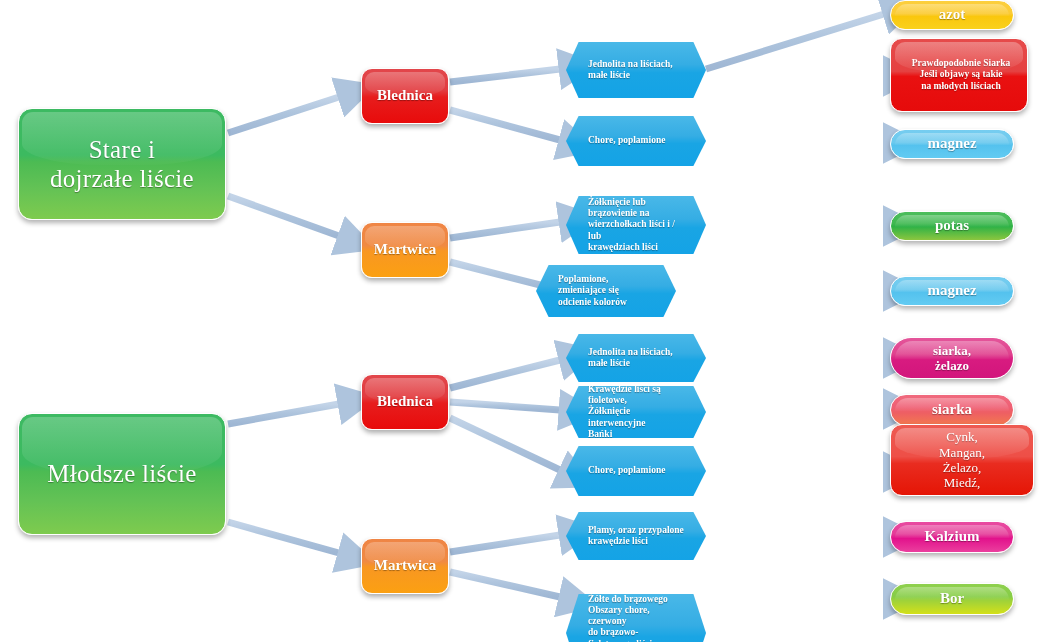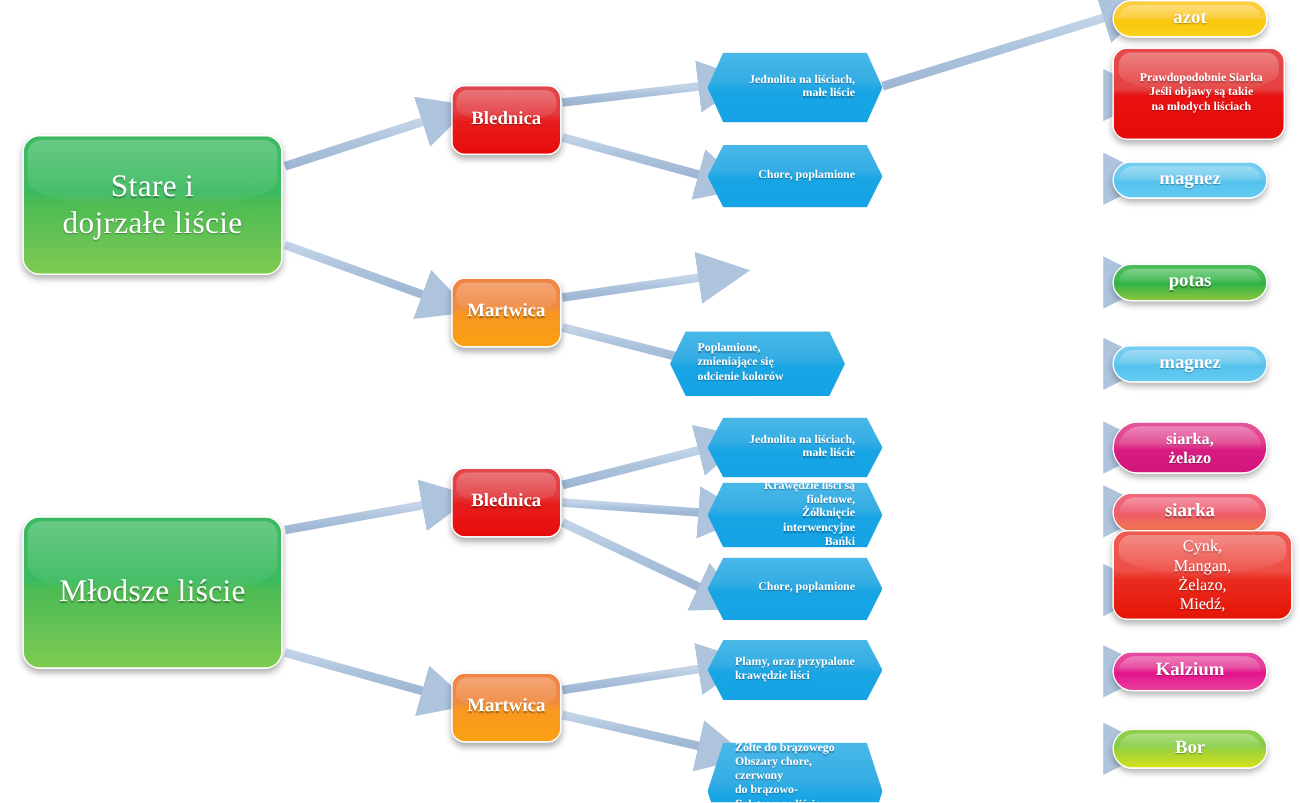--- a/index.html
+++ b/index.html
@@ -84,21 +84,21 @@
   .lvl3 {
     background: linear-gradient(to bottom, #49b8e8 0%, #35ade4 40%, #19a5e4 55%, #14a3e6 100%);
     clip-path: polygon(9% 0%, 91% 0%, 100% 50%, 91% 100%, 9% 100%, 0% 50%);
     filter: drop-shadow(0 2px 3px rgba(0,0,0,0.28));
     font-size: 9.5px;
     font-weight: bold;
     padding: 2px 22px;
     justify-content: flex-start;
   }
   .lvl3 .label { width: 100%; }
-  .lvl3.centered .label { text-align: right; }
+  .lvl3.centered .label { text-align: left; }
   .lvl3.lefted .label { text-align: left; }
 
   
   .lvl4 {
     border: 1px solid #ffffff;
     box-shadow: 0 3px 5px rgba(0,0,0,0.30);
     font-size: 15px;
   }
   .lvl4.pill { border-radius: 999px; font-weight: bold; }
   .lvl4.boxy { border-radius: 12px; }
@@ -192,20 +192,23 @@
   <div class="node lvl2 orange" style="left:361px; top:538px; width:88px; height:56px;">
     <span class="label">Martwica</span>
   </div>
 
   <div class="node lvl3 centered" style="left:566px; top:42px; width:140px; height:56px;">
     <span class="label">Jednolita na liściach,<br>małe liście</span>
   </div>
   <div class="node lvl3 centered" style="left:566px; top:116px; width:140px; height:50px;">
     <span class="label">Chore, poplamione</span>
   </div>
+  <div class="node lvl3 centered" style="left:566px; top:196px; width:140px; height:58px;">
+    <span class="label">Żółknięcie lub brązowienie na<br>wierzchołkach liści i / lub<br>krawędziach liści</span>
+  </div>
   <div class="node lvl3 lefted" style="left:536px; top:265px; width:140px; height:52px;">
     <span class="label">Poplamione, zmieniające się<br>odcienie kolorów</span>
   </div>
   <div class="node lvl3 centered" style="left:566px; top:334px; width:140px; height:48px;">
     <span class="label">Jednolita na liściach,<br>małe liście</span>
   </div>
   <div class="node lvl3 centered" style="left:566px; top:386px; width:140px; height:52px;">
     <span class="label">Krawędzie liści są fioletowe,<br>Żółknięcie interwencyjne<br>Bańki</span>
   </div>
   <div class="node lvl3 centered" style="left:566px; top:446px; width:140px; height:50px;">

